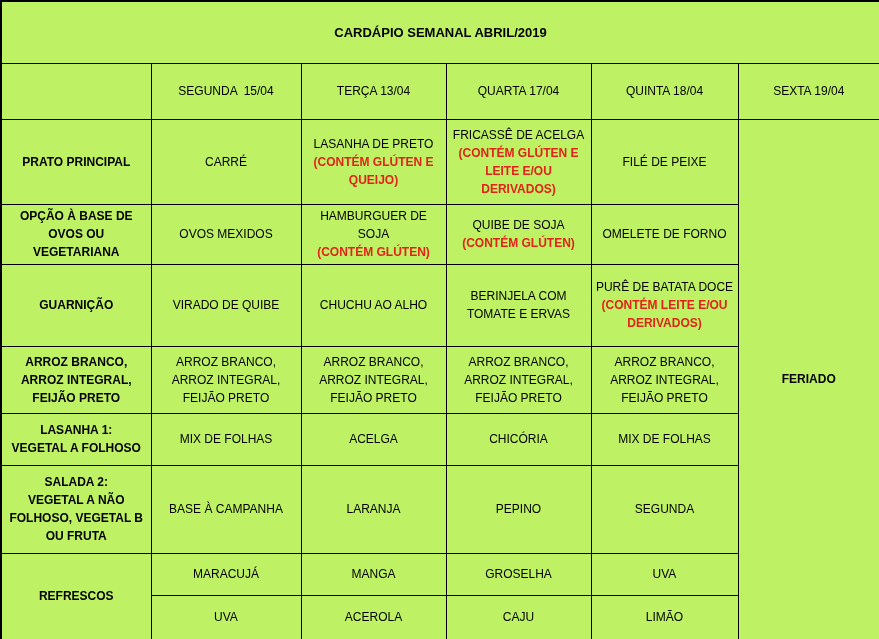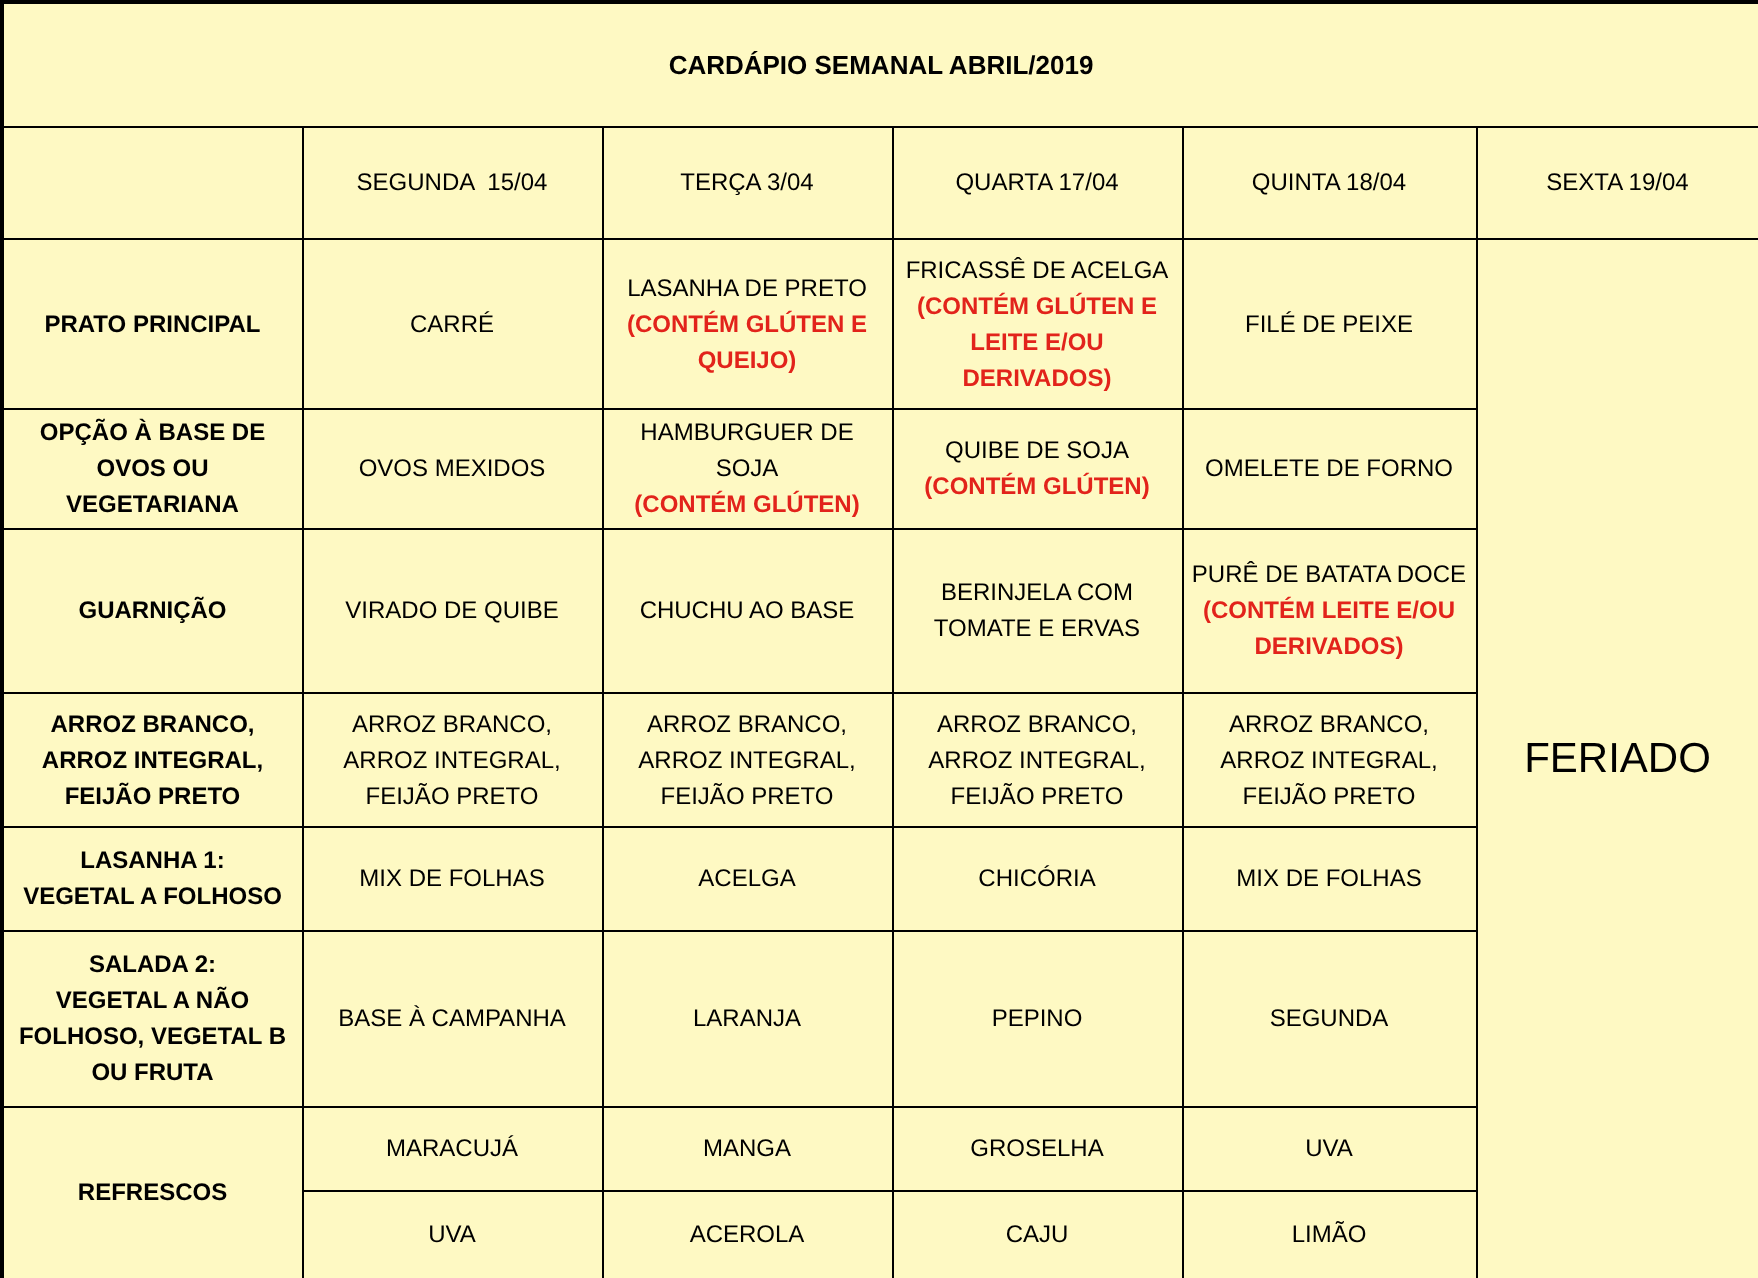--- a/index.html
+++ b/index.html
@@ -1,16 +1,16 @@
 <!DOCTYPE html>
 <html><head>
 <meta charset="utf-8">
 <style>
   html,body{margin:0;padding:0;background:#ffffff;}
-  .sheet{width:879px;height:639px;background:#fef9c3;}
+  .sheet{width:879px;height:639px;background:#bef264;}
   table{
     border-collapse:collapse;
     table-layout:fixed;
     width:879px;height:639px;
     font-family:"Liberation Sans",sans-serif;
     color:#000000;
     border:2px solid #000000;
   }
   td{
     border:1px solid #000000;
@@ -20,21 +20,21 @@
     font-size:12px;
     line-height:1.5;
     white-space:pre-wrap;
     overflow:hidden;
   }
   .title-cell{font-weight:bold;font-size:13px;}
   .head-cell{font-weight:normal;}
   .label-cell{font-weight:bold;}
   .main{display:block;}
   .allergen{display:block;color:#e2231b;font-weight:bold;}
-  .feriado-cell{font-weight:normal;font-size:21px;}
+  .feriado-cell{font-weight:bold;font-size:12px;}
   tr.r-title{height:62px;}
   tr.r-head{height:56px;}
   tr.r1{height:85px;}
   tr.r2{height:60px;}
   tr.r3{height:82px;}
   tr.r4{height:67px;}
   tr.r5{height:52px;}
   tr.r6{height:88px;}
   tr.r7a{height:42px;}
   tr.r7b{height:45px;}
@@ -54,21 +54,21 @@
   </colgroup>
 
   <tbody>
         <tr class="r-title">
     <td colspan="6" class="title-cell">CARDÁPIO SEMANAL ABRIL/2019</td>
   </tr>
 
   <tr class="r-head">
     <td class="head-cell"></td>
     <td class="head-cell">SEGUNDA  15/04</td>
-    <td class="head-cell">TERÇA 3/04</td>
+    <td class="head-cell">TERÇA 13/04</td>
     <td class="head-cell">QUARTA 17/04</td>
     <td class="head-cell">QUINTA 18/04</td>
     <td class="head-cell">SEXTA 19/04</td>
   </tr>
 
   <tr class="r1">
     <td class="label-cell">PRATO PRINCIPAL</td>
     <td><span class="main">CARRÉ</span><span class="allergen"></span></td>
     <td><span class="main">LASANHA DE PRETO</span><span class="allergen">(CONTÉM GLÚTEN E
 QUEIJO)</span></td>
@@ -85,21 +85,21 @@
 VEGETARIANA</td>
     <td><span class="main">OVOS MEXIDOS</span><span class="allergen"></span></td>
     <td><span class="main">HAMBURGUER DE SOJA</span><span class="allergen">(CONTÉM GLÚTEN)</span></td>
     <td><span class="main">QUIBE DE SOJA</span><span class="allergen">(CONTÉM GLÚTEN)</span></td>
     <td><span class="main">OMELETE DE FORNO</span><span class="allergen"></span></td>
   </tr>
 
   <tr class="r3">
     <td class="label-cell">GUARNIÇÃO</td>
     <td><span class="main">VIRADO DE QUIBE</span><span class="allergen"></span></td>
-    <td><span class="main">CHUCHU AO BASE</span><span class="allergen"></span></td>
+    <td><span class="main">CHUCHU AO ALHO</span><span class="allergen"></span></td>
     <td><span class="main">BERINJELA COM
 TOMATE E ERVAS</span><span class="allergen"></span></td>
     <td><span class="main">PURÊ DE BATATA DOCE</span><span class="allergen">(CONTÉM LEITE E/OU
 DERIVADOS)</span></td>
   </tr>
 
   <tr class="r4">
     <td class="label-cell">ARROZ BRANCO,
 ARROZ INTEGRAL,
 FEIJÃO PRETO</td>

